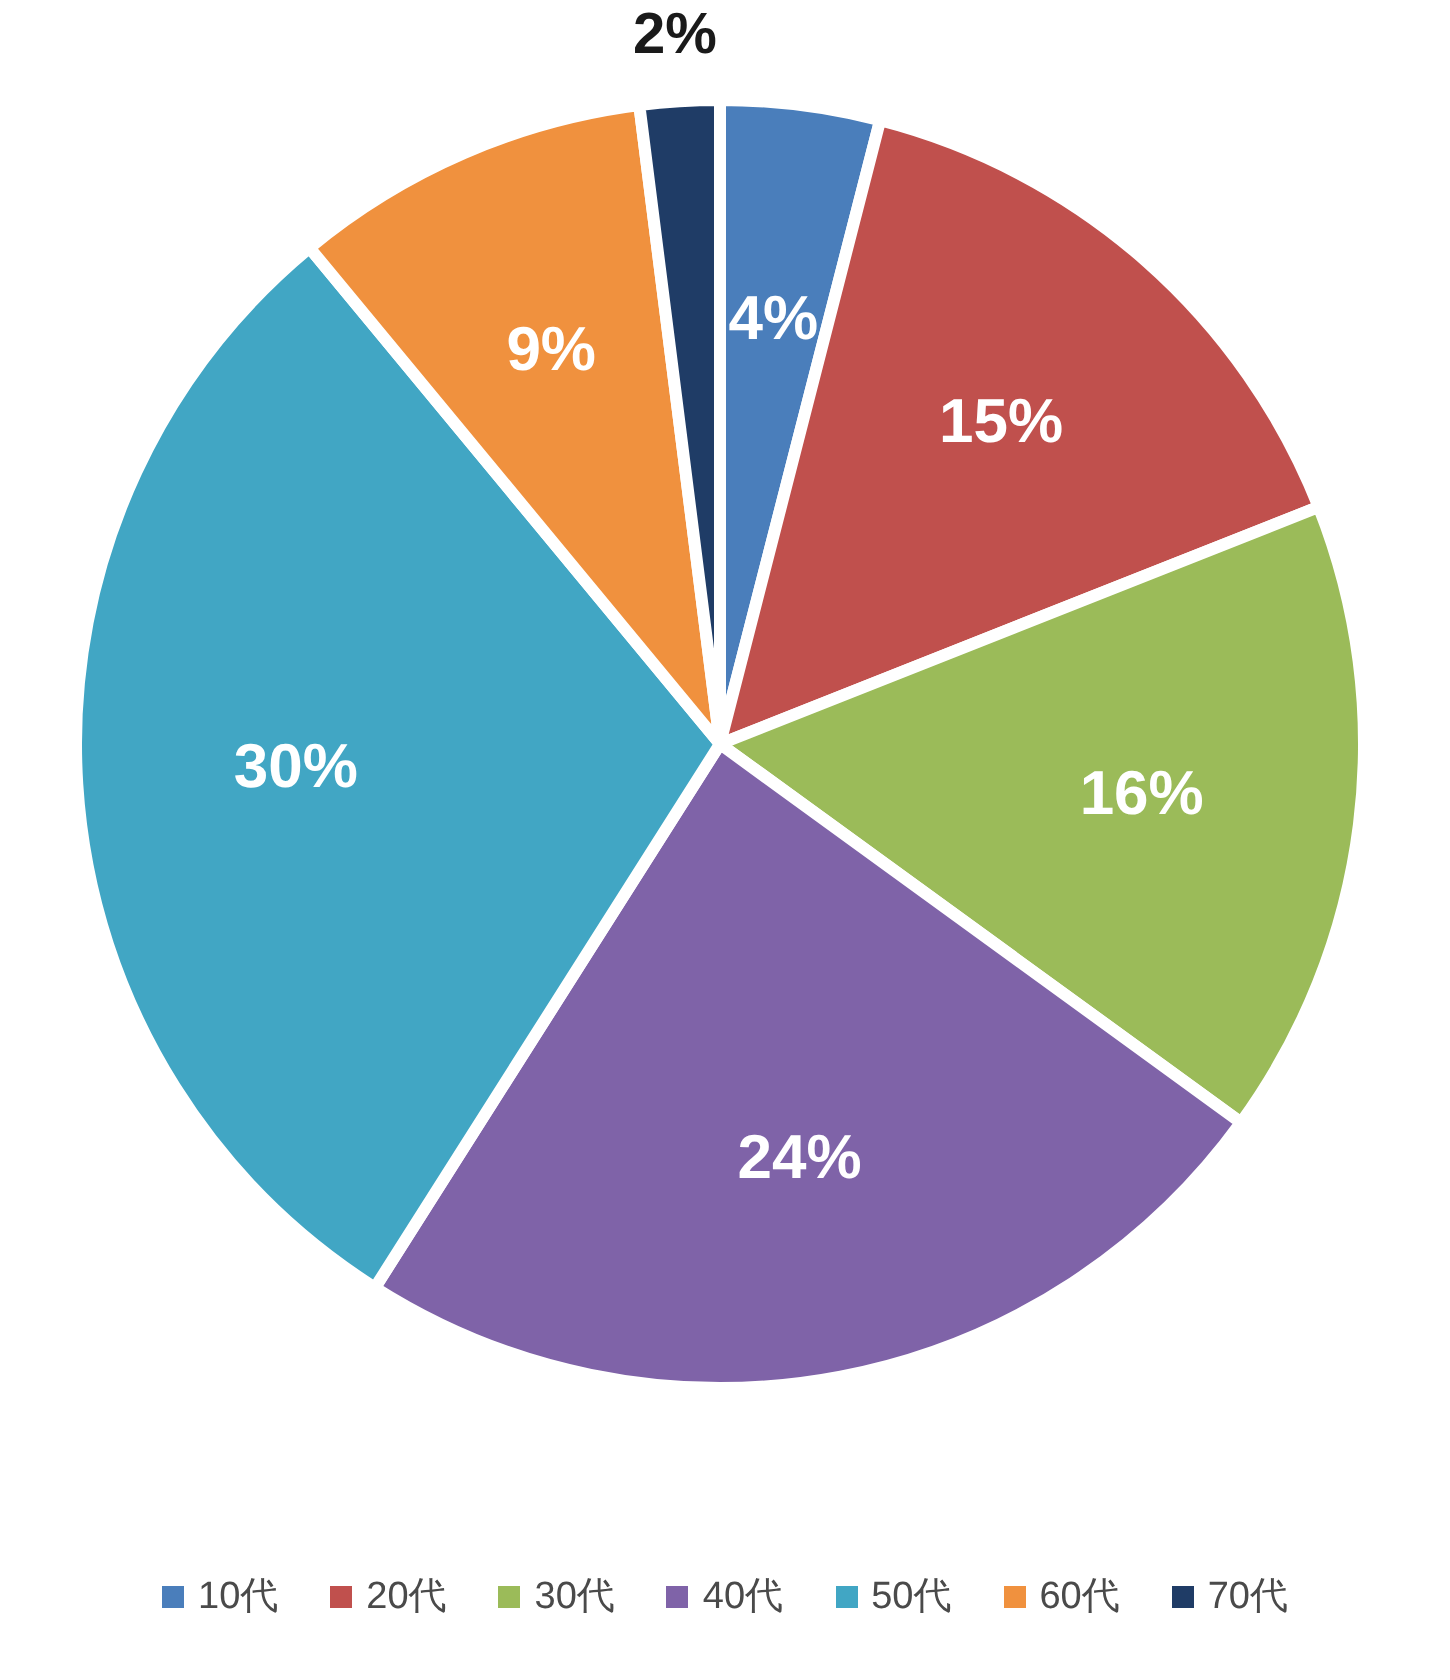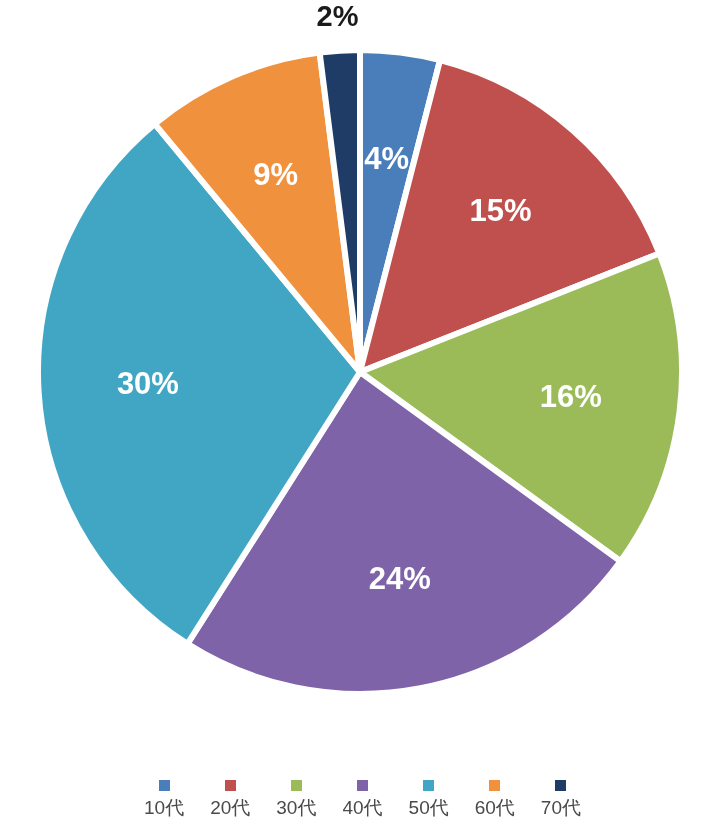--- a/index.html
+++ b/index.html
@@ -51,21 +51,21 @@
     width: 725px;
     height: 44px;
     display: flex;
     flex-direction: row;
     align-items: center;
     justify-content: center;
     gap: 26px;
   }
   .legend-item {
     display: flex;
-    flex-direction: column;
+    flex-direction: row;
     align-items: center;
     gap: 7px;
     white-space: nowrap;
     justify-content: space-between;
   }
   .legend-swatch {
     width: 11px;
     height: 11px;
     display: inline-block;
     flex: 0 0 auto;

